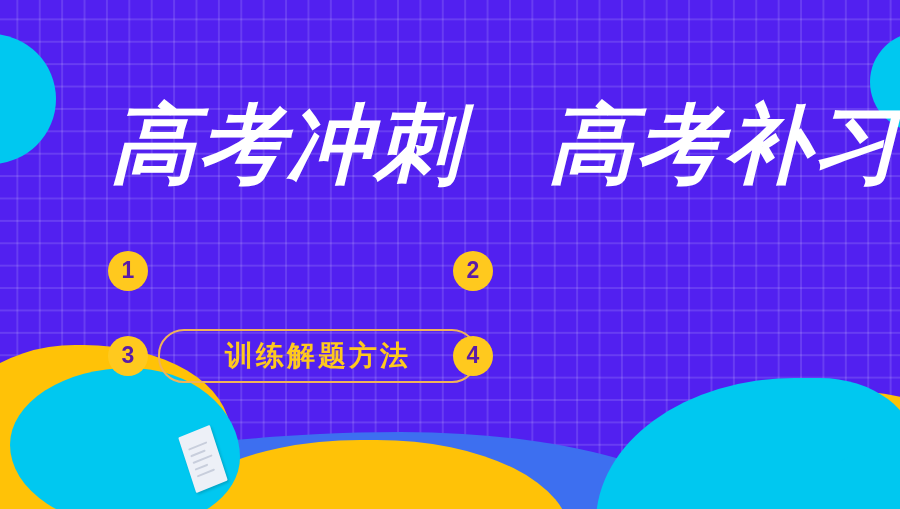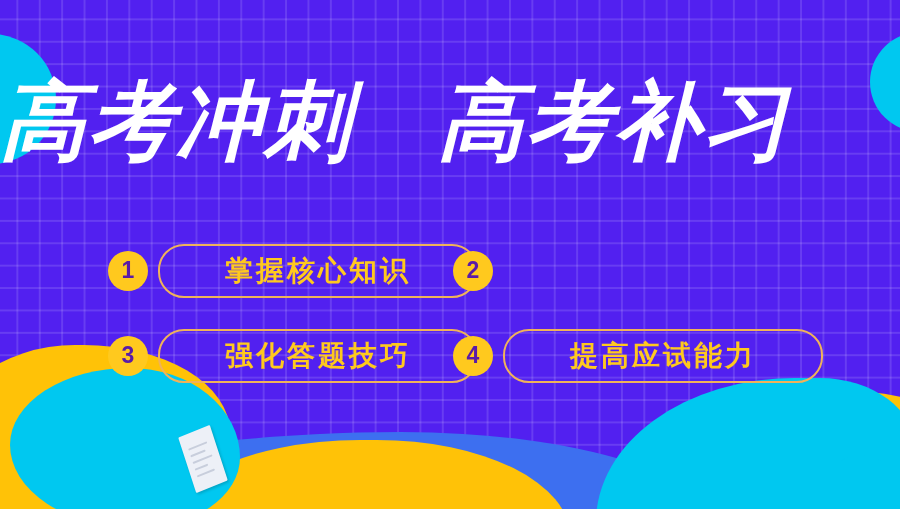--- a/index.html
+++ b/index.html
@@ -140,22 +140,22 @@
     position: relative;
     z-index: 5;
     width: 100%;
     height: 100%;
   }
 
   #headline {
     position: absolute;
     left: 0;
     right: 0;
-    top: 73px;
-    text-align: left;
+    top: 96px;
+    text-align: right;
     color: #FFFFFF;
     font-size: 86px;
     line-height: 96px;
     font-weight: 700;
     font-style: italic;
     letter-spacing: 2px;
     white-space: nowrap;
     font-family: "Liberation Sans", "DejaVu Sans", sans-serif;
   }
   #headline .gap { display: inline-block; width: 34px; }
@@ -238,32 +238,30 @@
     <div id="headline">
       <span>高考冲刺</span>
       <span class="gap"></span>
       <span>高考补习</span>
     </div>
 
     <div id="feature-grid">
 
       <div class="feature-item">
         <div class="feature-num">1</div>
-        <div class="feature-pill">掌握核心知识</div>
       </div>
 
       <div class="feature-item">
         <div class="feature-num">2</div>
       </div>
 
       <div class="feature-item">
         <div class="feature-num">3</div>
-        <div class="feature-pill">强化答题技巧</div>
+        <div class="feature-pill">训练解题方法</div>
       </div>
 
       <div class="feature-item">
         <div class="feature-num">4</div>
-        <div class="feature-pill">提高应试能力</div>
       </div>
 
     </div>
   </div>
 </div>
 
 </body></html>

